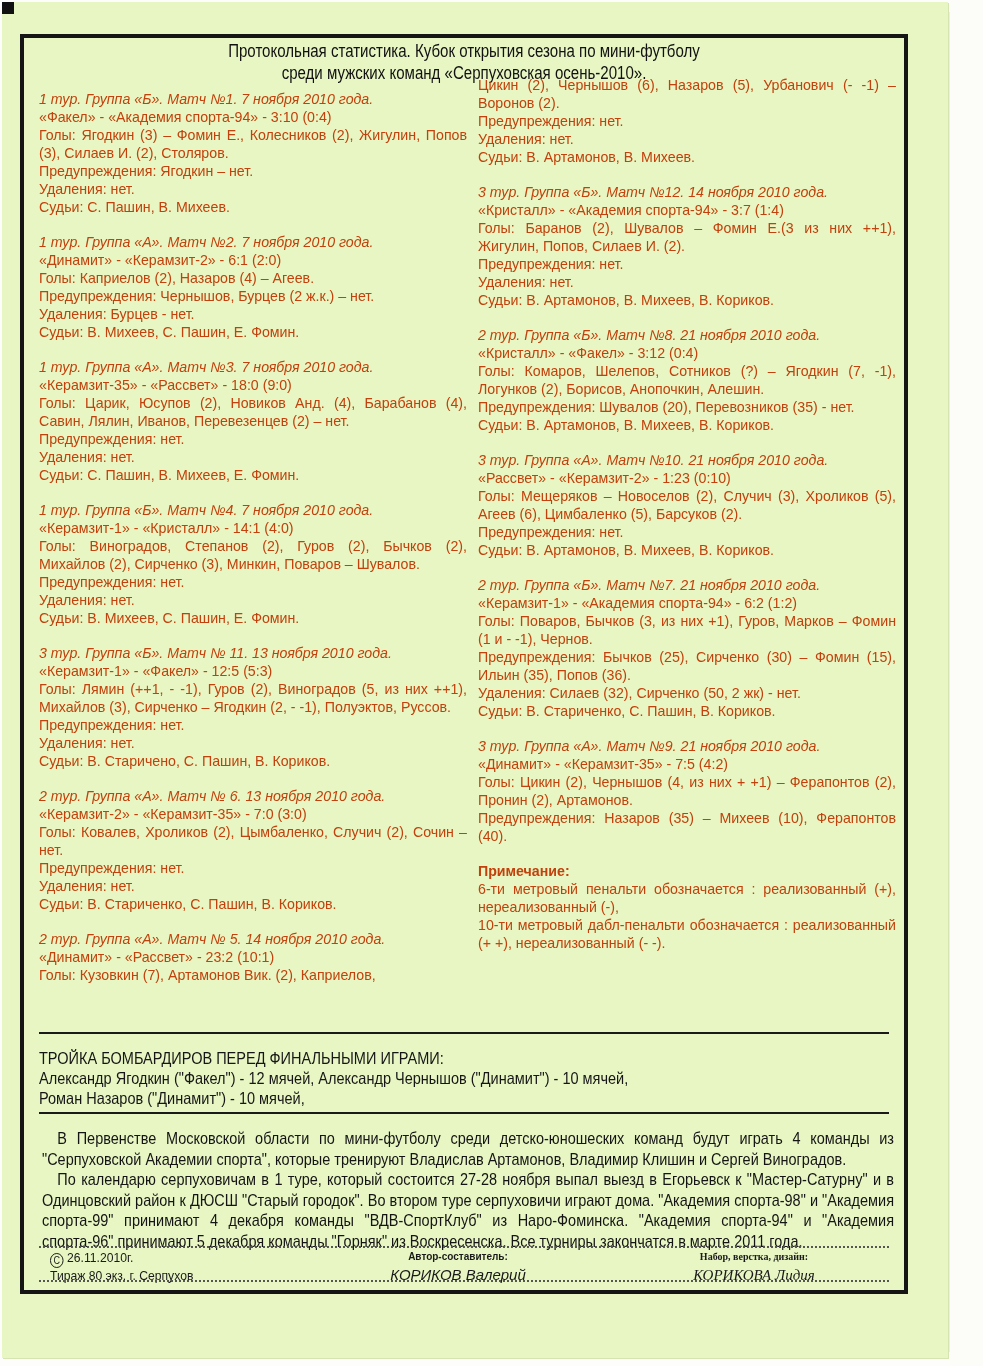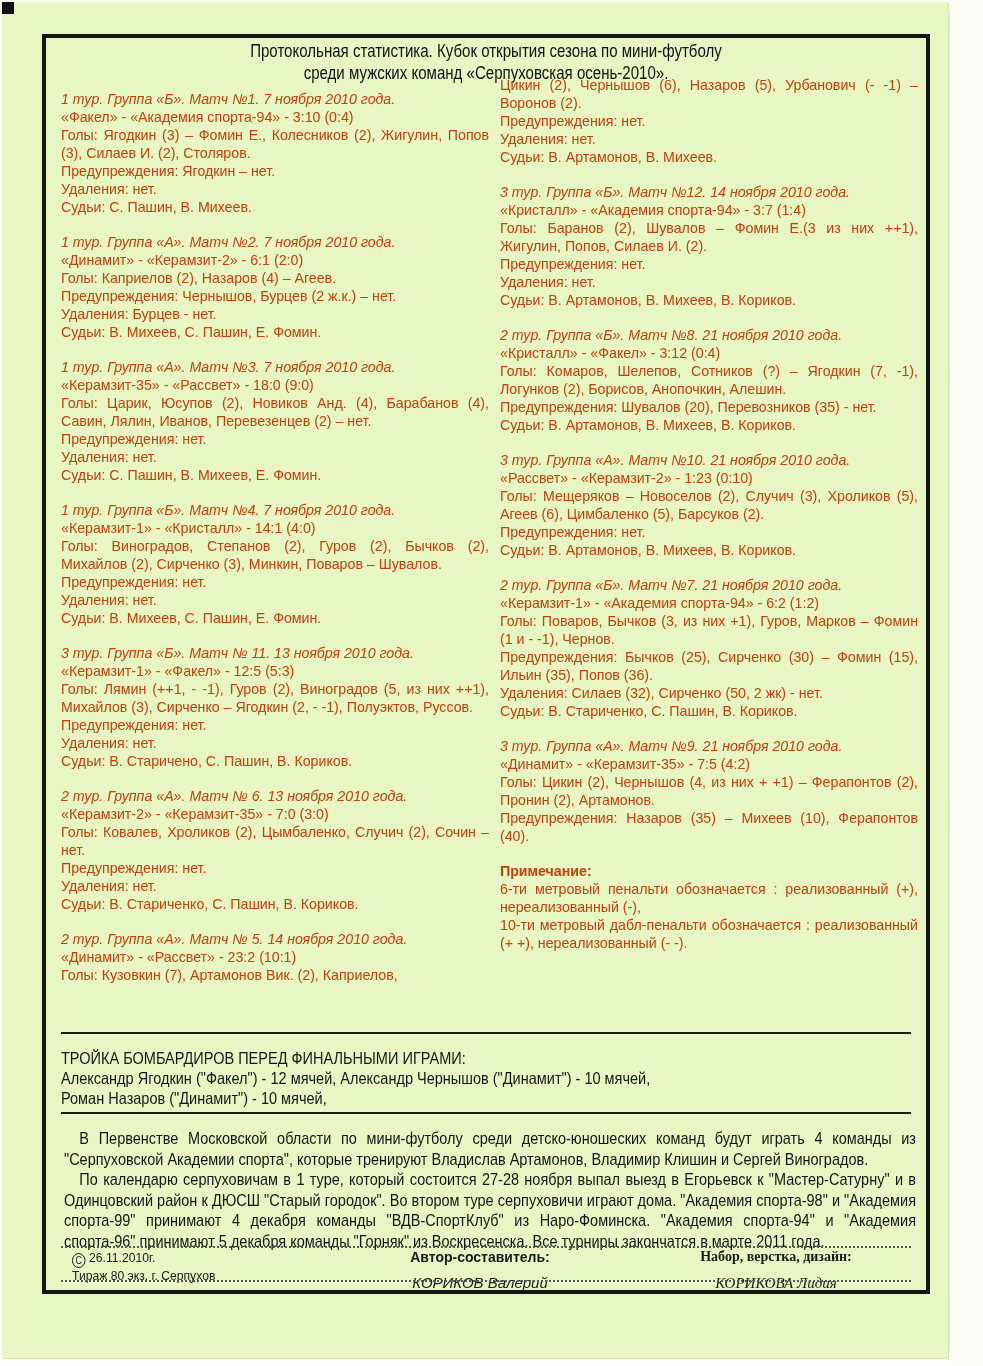--- a/index.html
+++ b/index.html
@@ -14,21 +14,21 @@
       position: absolute; left: 12px; top: 12px; width: 965px; height: 1340px;
       background: #e9f7c6;
     }
     .sheet {
       position: absolute; left: 2px; top: 2px; width: 946px; height: 1356px;
       background: #e7f6c2;
       box-shadow: 1px 1px 0 #d5e4b0;
     }
     .corner-mark-tl { position:absolute; left:0; top:0; width:12px; height:12px; background:#111; }
     .frame {
-      position: absolute; left: 40px; top: 32px; width: 888px; height: 1260px;
+      position: absolute; left: 18px; top: 32px; width: 888px; height: 1260px;
       border: 4px solid #151515;
       box-sizing: border-box;
     }
     .title {
       position: absolute; left: 0; right: 0; top: 2px;
       text-align: center; font-size: 17.5px; line-height: 22px;
       font-family: "Liberation Sans", sans-serif; font-weight: normal;
       transform: scaleX(0.86); transform-origin: center top;
       color: #111;
     }
@@ -62,22 +62,22 @@
     }
     .news p { margin: 0; text-indent: 18px; }
     .dotted {
       position: absolute; left: 15px; right: 15px; height: 0;
       border-top: 2px dotted #555;
     }
     .footer { position:absolute; left:0; right:0; top:1212px; height: 40px; }
     .f-left { position:absolute; left: 26px; top: 0; font-size: 13.5px; line-height: 16px; transform: scaleX(0.9); transform-origin:left top; }
     .f-mid { position:absolute; left: 334px; top: -2px; text-align:center; width: 200px; }
     .f-right { position:absolute; left: 600px; top: -2px; text-align:center; width: 260px; font-family: Liberation Serif, serif; }
-    .f-label { display:block; font-weight: bold; font-size: 14px; line-height: 18px; }
-    .f-name { display:block; font-style: italic; font-size: 15px; line-height: 18px; margin-top: 8px; }
+    .f-label { display:block; font-weight: bold; font-size: 10px; line-height: 18px; }
+    .f-name { display:block; font-style: italic; font-size: 15px; line-height: 18px; }
     .copy-icon {
       display:inline-block; width: 13px; height: 13px; border: 1.5px solid #111; border-radius: 50%;
       font-size: 10px; line-height: 13px; text-align:center; vertical-align: -2px; margin-right: 4px;
     }
     .ghost {
       position:absolute; left: 950px; top: 0; width: 33px; height: 1366px; background: #fcfdf9;
     }
   </style>
 </head>
 <body>

